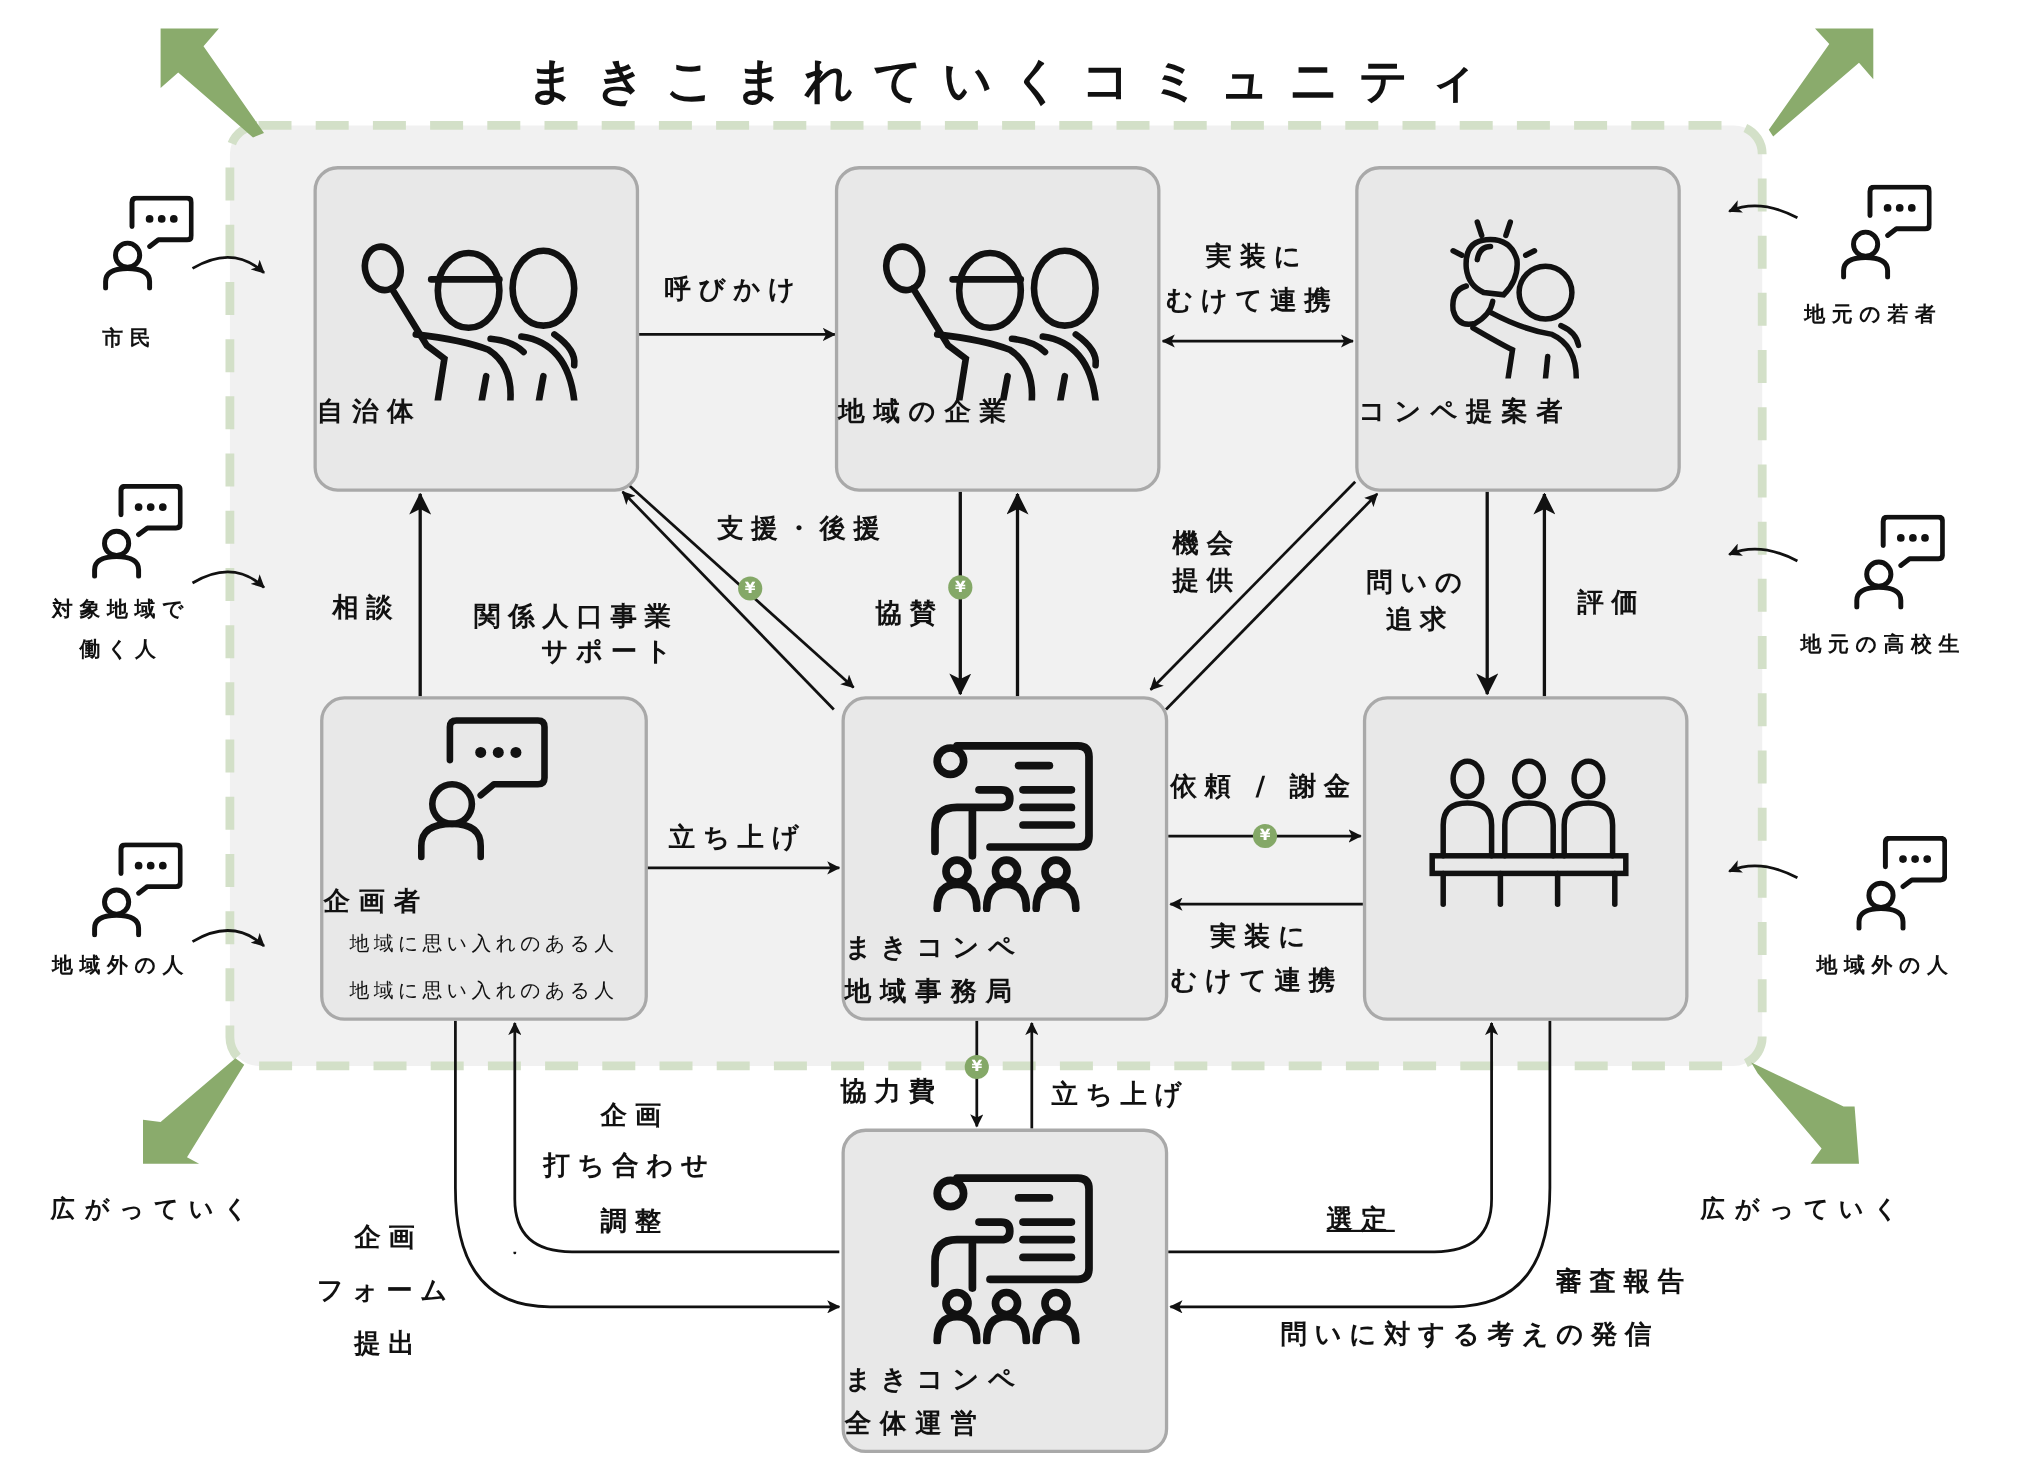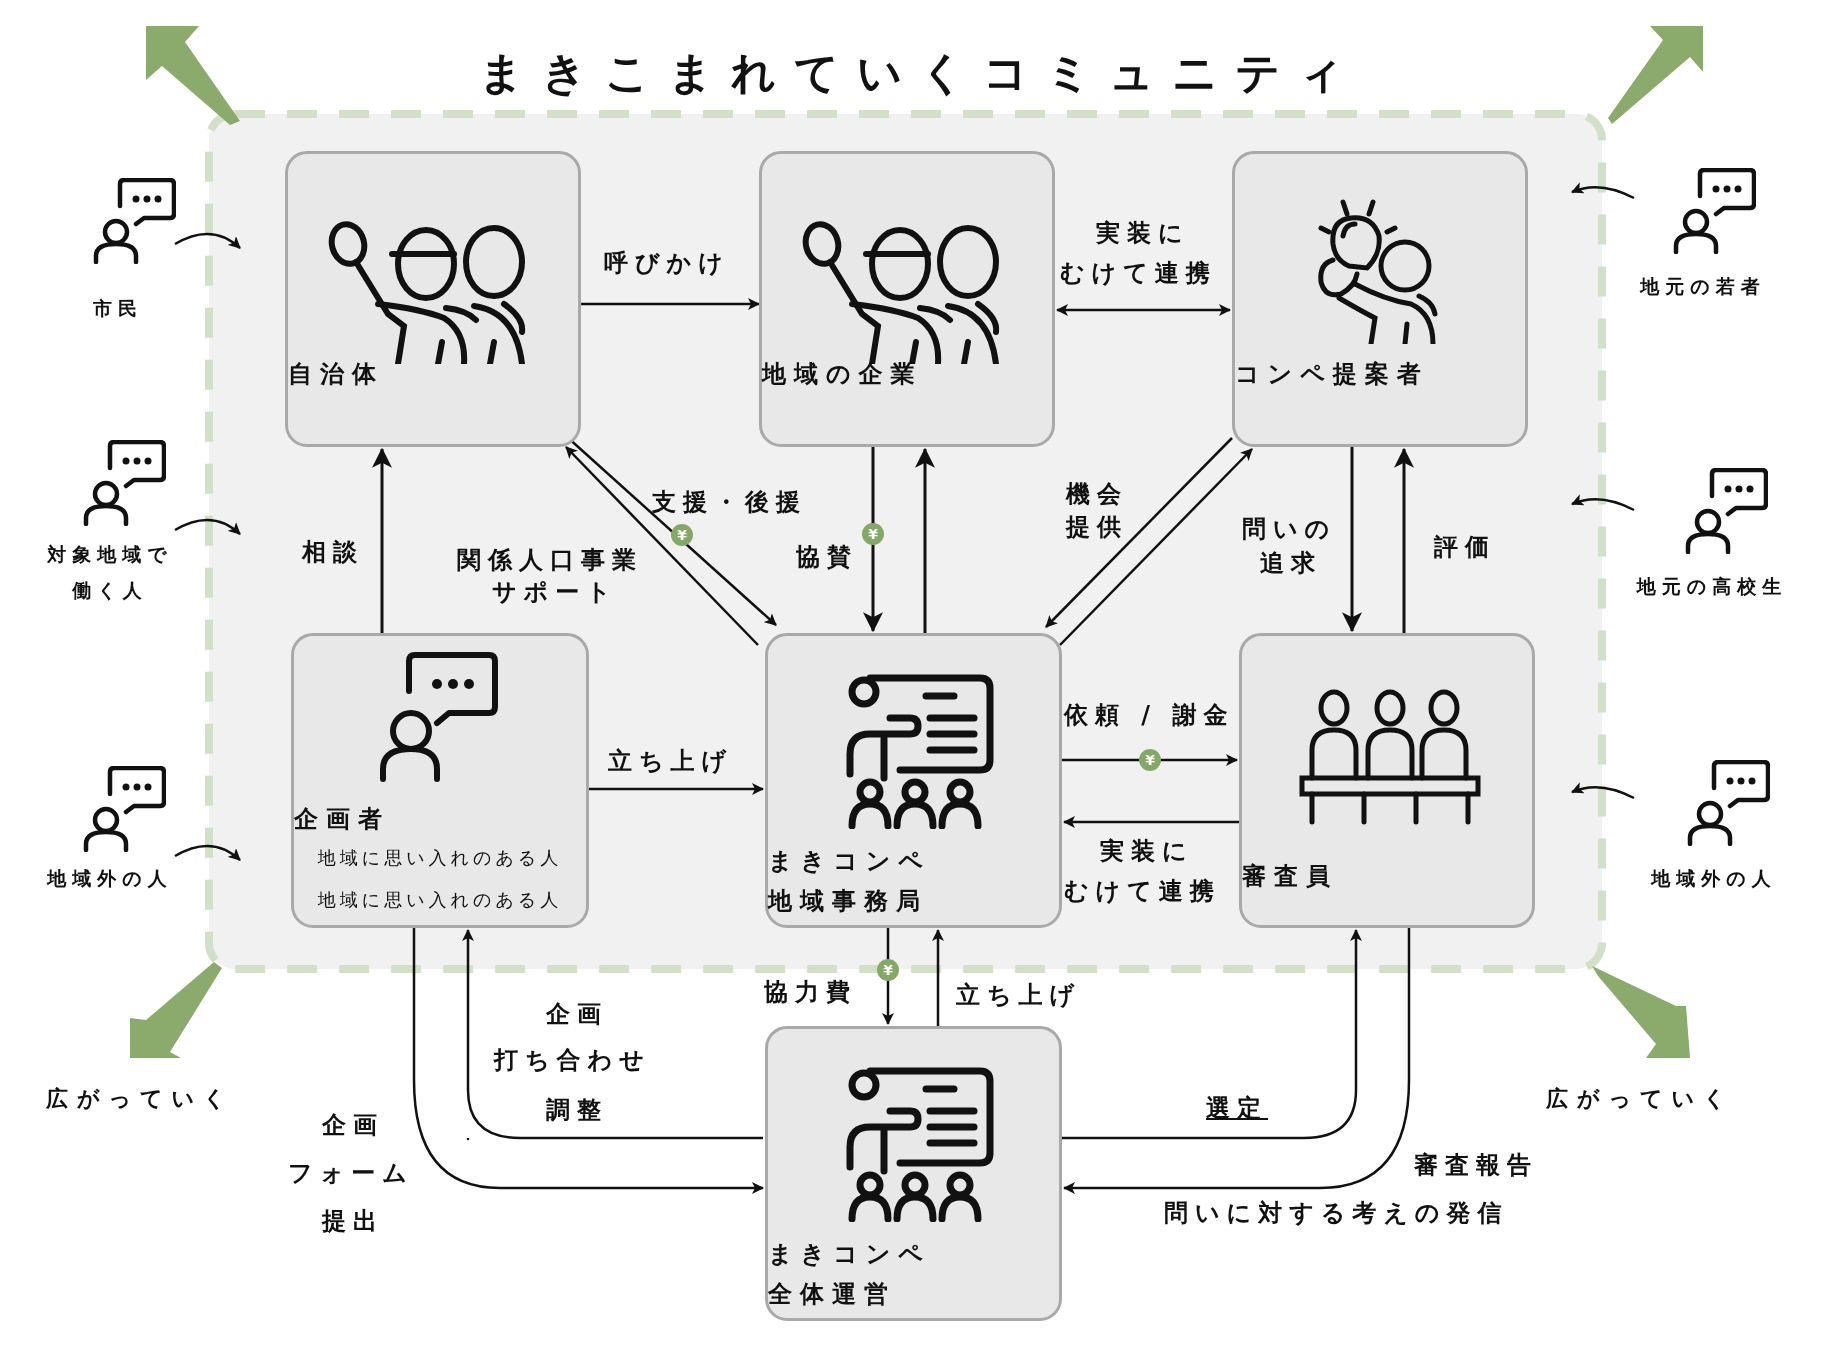--- a/index.html
+++ b/index.html
@@ -170,21 +170,20 @@
       <path d="M20 92 L20 64 Q20 44 42 44 Q64 44 64 64 L64 92"></path>
       <path d="M76 92 L76 64 Q76 44 98 44 Q120 44 120 64 L120 92"></path>
       <path d="M130 92 L130 64 Q130 44 152 44 Q174 44 174 64 L174 92"></path>
       <rect x="10" y="92" width="176" height="16"></rect>
       <path d="M20 108 L20 136"></path>
         <path d="M72 108 L72 136"></path>
         <path d="M124 108 L124 136"></path>
         <path d="M176 108 L176 136"></path>
     </g>
   </svg>
-  <div class="box-label" style="top:225px;">審査員</div>
 </div>
 
 <div class="box" id="b-ops" style="left:765px;top:1026px;width:297px;height:295px;">
   <svg class="icon" style="left:62px;top:38px;" width="170" height="155" viewBox="0 0 170 155">
     <g fill="none" stroke="#111" stroke-width="7" stroke-linecap="round" stroke-linejoin="round">
       <circle cx="34" cy="18" r="12"></circle>
       <path d="M40 4 L150 4 Q160 4 160 14 L160 86 Q160 96 150 96 L70 96"></path>
       <path d="M60 44 L80 44 Q88 44 88 52 Q88 60 80 60 L40 60 Q20 60 20 80 L20 100"></path>
       <path d="M96 22 L124 22"></path>
       <path d="M100 44 L144 44"></path>
@@ -199,22 +198,22 @@
         <path d="M112 152 Q112 130 130 130 Q148 130 148 152"></path>
     </g>
   </svg>
   <div class="box-label" style="top:210px;">まきコンペ</div>
   <div class="box-label" style="top:250px;">全体運営</div>
 </div>
 
 <div class="lbl" style="left:604px;top:246px;">呼びかけ</div>
 <div class="lbl" style="left:1096px;top:216px;">実装に</div>
 <div class="lbl" style="left:1060px;top:256px;">むけて連携</div>
-<div class="lbl" style="left:652px;top:485px;">支援・後援</div>
-<div class="lbl" style="left:457px;top:543px;">関係人口事業</div>
+<div class="lbl" style="left:652px;top:463px;">支援・後援</div>
+<div class="lbl" style="left:431px;top:543px;">関係人口事業</div>
 <div class="lbl" style="left:492px;top:575px;">サポート</div>
 <div class="lbl" style="left:796px;top:540px;">協賛</div>
 <div class="lbl" style="left:1066px;top:477px;">機会</div>
 <div class="lbl" style="left:1066px;top:510px;">提供</div>
 <div class="lbl" style="left:1242px;top:512px;text-align:center;">問いの</div>
 <div class="lbl" style="left:1260px;top:546px;">追求</div>
 <div class="lbl" style="left:1434px;top:530px;">評価</div>
 <div class="lbl" style="left:302px;top:535px;">相談</div>
 <div class="lbl" style="left:608px;top:744px;">立ち上げ</div>
 <div class="lbl" style="left:1064px;top:698px;">依頼 / 謝金</div>

